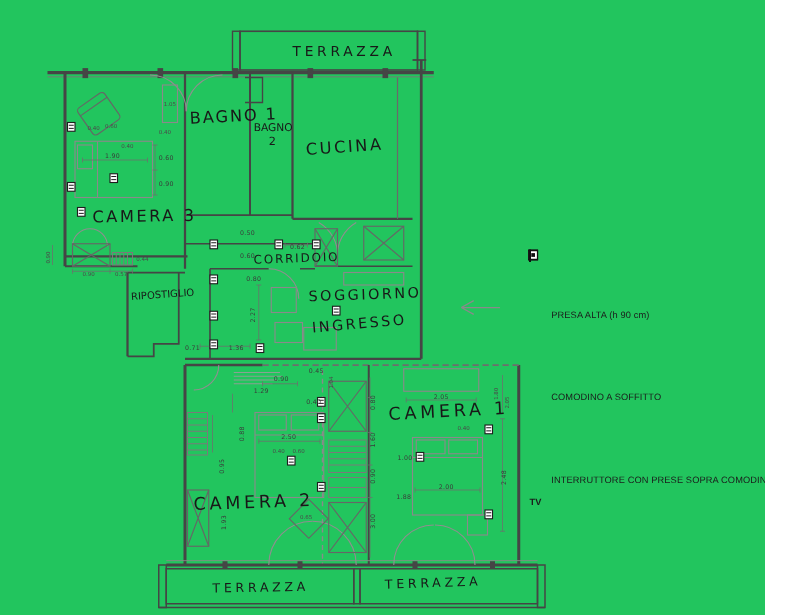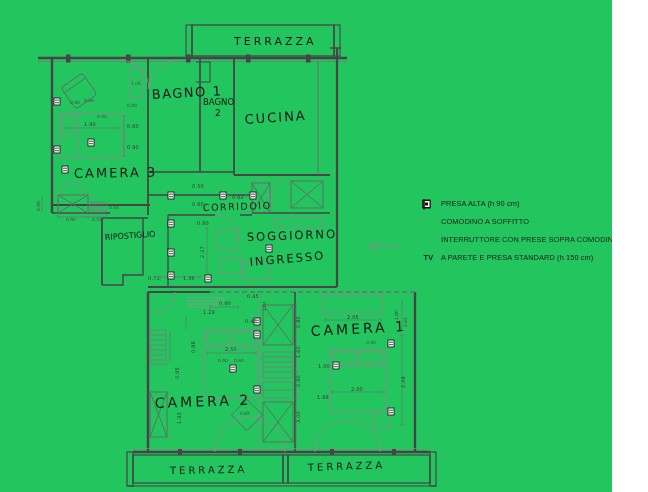--- a/index.html
+++ b/index.html
@@ -8,21 +8,21 @@
   svg{position:absolute;left:0;top:0;}
   svg text{font-family:"DejaVu Sans",sans-serif;}
   .dim{font-size:5px;fill:#3a3a3a;letter-spacing:.2px;}
   .dim-sm{font-size:4.4px;fill:#4a4a4a;}
   .hand{fill:#181818;}
   .ls2{letter-spacing:2px;} .ls3{letter-spacing:3px;}
   .legend{position:absolute;left:422px;top:199px;width:226px;display:flex;
           flex-direction:column;gap:9px;font-size:7.4px;color:#1b1b1b;}
   .lg-row{display:flex;align-items:center;gap:6px;white-space:nowrap;line-height:9px;}
   .lg-ic{width:13px;display:flex;justify-content:center;align-items:center;flex:0 0 13px;}
-  .lg-label{letter-spacing:.1px;}
+  .lg-label{letter-spacing:.1px;margin-top:48px;}
   .tvtxt{font-size:7.4px;font-weight:bold;letter-spacing:.2px;}
 </style>
 </head>
 <body>
 
 <div id="stage">
 
 <svg width="648" height="492" viewBox="0 0 648 492">
   <defs>
     <g id="sock">
@@ -314,17 +314,16 @@
   <div class="lg-row">
     <span class="lg-ic">
       <svg width="4" height="11" viewBox="0 0 4 11">
             <line x1="2" y1="0.5" x2="2" y2="10.5" stroke="#111" stroke-width="1.6"></line>
           </svg>
     </span>
     <span class="lg-label">INTERRUTTORE CON PRESE SOPRA COMODINO (h 60-70 cm)</span>
   </div>
   <div class="lg-row">
     <span class="lg-ic tvtxt">TV</span>
-    <span class="lg-label">A PARETE E PRESA STANDARD (h 150 cm)</span>
   </div>
 </div>
 
 </div>
 
 </body></html>

